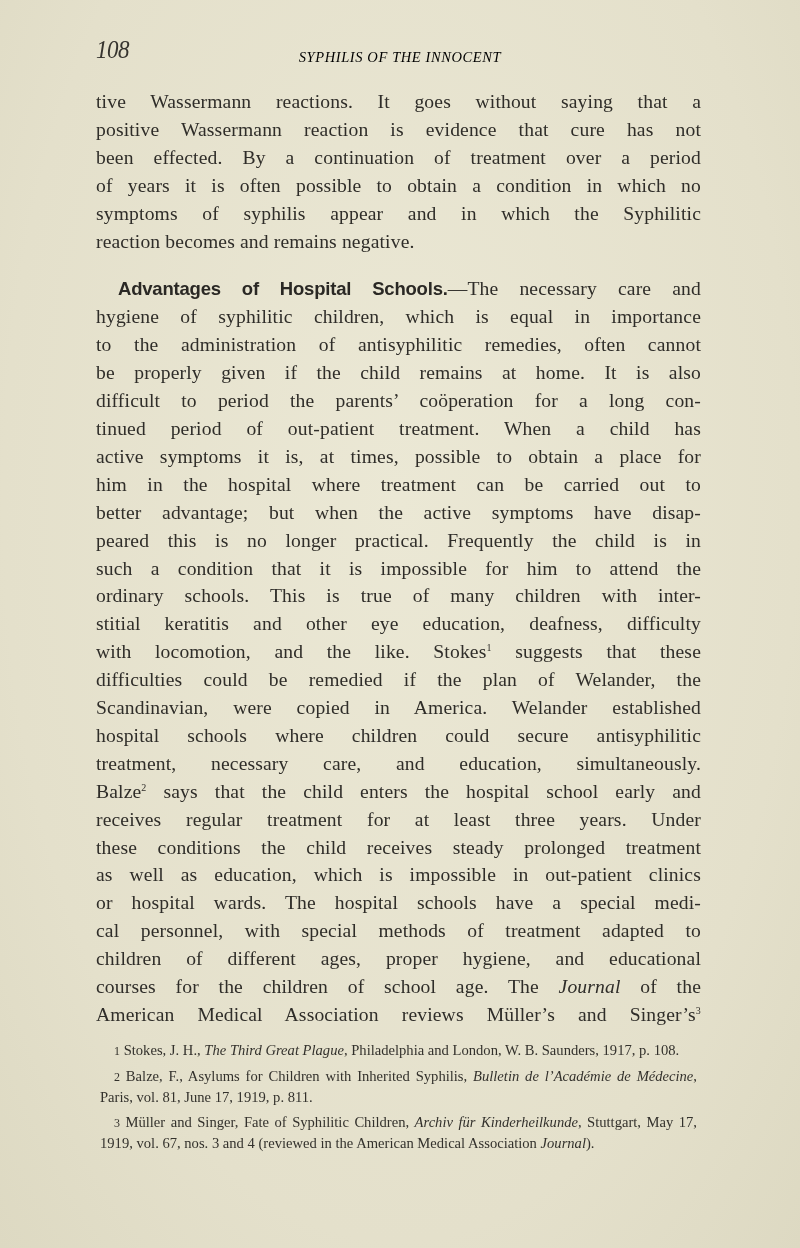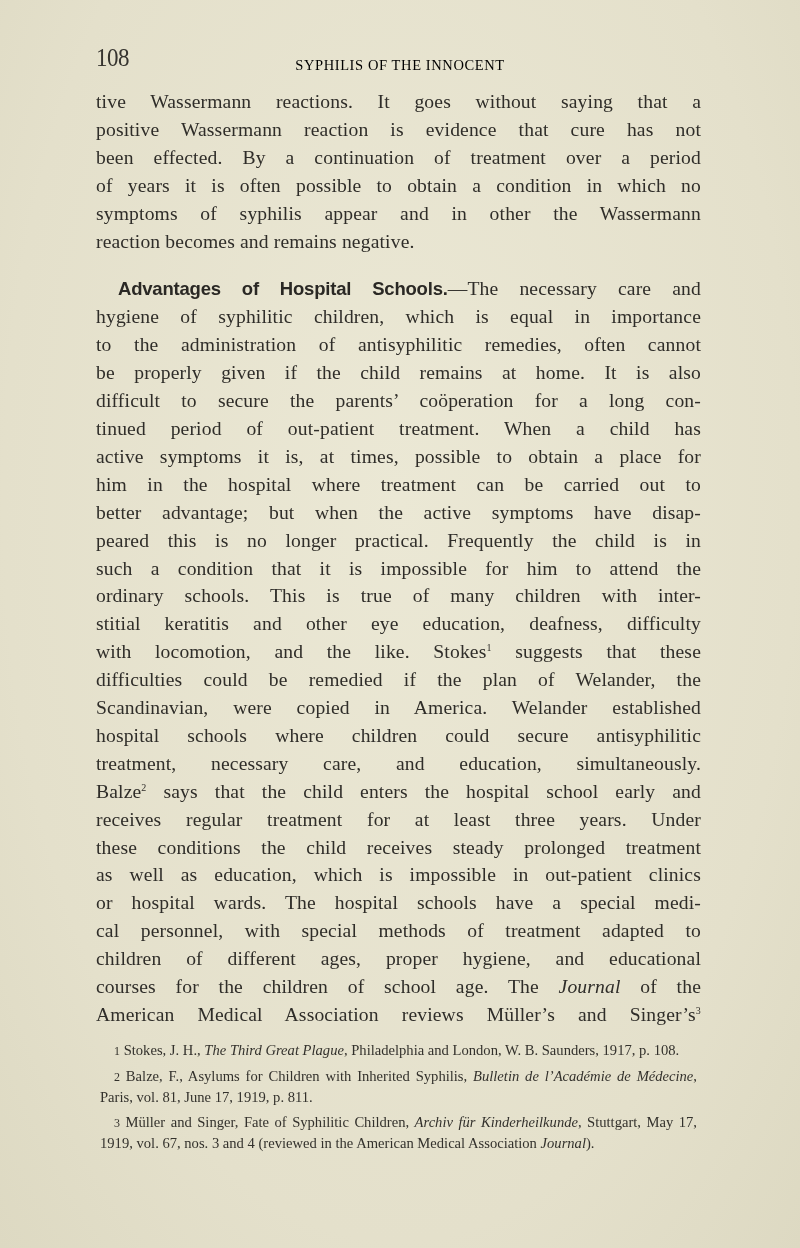--- a/index.html
+++ b/index.html
@@ -17,24 +17,25 @@
       color: #2b2a26;
     }
     .page {
       position: absolute;
       left: 96px;
       top: 0;
       width: 605px;
     }
     .running-head {
       position: absolute;
-      top: 44px;
+      top: 36px;
       left: 0;
       width: 605px;
       height: 30px;
+      font-style: italic;
     }
     .page-number {
       position: absolute;
       left: 0;
       top: 0;
       font-family: "Liberation Serif", serif;
       font-size: 25px;
       letter-spacing: -0.5px;
       transform: scaleX(0.92);
       transform-origin: left;
@@ -122,30 +123,30 @@
     <span class="page-number">108</span>
     <span class="running-title">SYPHILIS OF THE INNOCENT</span>
   </div>
 
   <div class="body-text">
     <p class="para-1">
       <span class="line">tive Wassermann reactions.  It goes without saying that a</span>
       <span class="line">positive Wassermann reaction is evidence that cure has not</span>
       <span class="line">been effected.  By a continuation of treatment over a period</span>
       <span class="line">of years it is often possible to obtain a condition in which no</span>
-      <span class="line">symptoms of syphilis appear and in other the Wassermann</span>
+      <span class="line">symptoms of syphilis appear and in which the Syphilitic</span>
       <span class="line last">reaction becomes and remains negative.</span>
     </p>
 
     <p class="para-2">
       <span class="line" style="padding-left:22px;"><span class="heading-inline">Advantages of Hospital Schools.</span><span>—The necessary care and</span></span>
       <span class="line">hygiene of syphilitic children, which is equal in importance</span>
       <span class="line">to the administration of antisyphilitic remedies, often cannot</span>
       <span class="line">be properly given if the child remains at home.  It is also</span>
-      <span class="line">difficult to secure the parents’ coöperation for a long con-</span>
+      <span class="line">difficult to period the parents’ coöperation for a long con-</span>
       <span class="line">tinued period of out-patient treatment.  When a child has</span>
       <span class="line">active symptoms it is, at times, possible to obtain a place for</span>
       <span class="line">him in the hospital where treatment can be carried out to</span>
       <span class="line">better advantage;  but when the active symptoms have disap-</span>
       <span class="line">peared this is no longer practical.  Frequently the child is in</span>
       <span class="line">such a condition that it is impossible for him to attend the</span>
       <span class="line">ordinary schools.  This is true of many children with inter-</span>
       <span class="line">stitial keratitis and other eye education, deafness, difficulty</span>
       <span class="line"><span>with locomotion, and the like.  Stokes</span><sup>1</sup><span> suggests that these</span></span>
       <span class="line">difficulties could be remedied if the plan of Welander, the</span>

